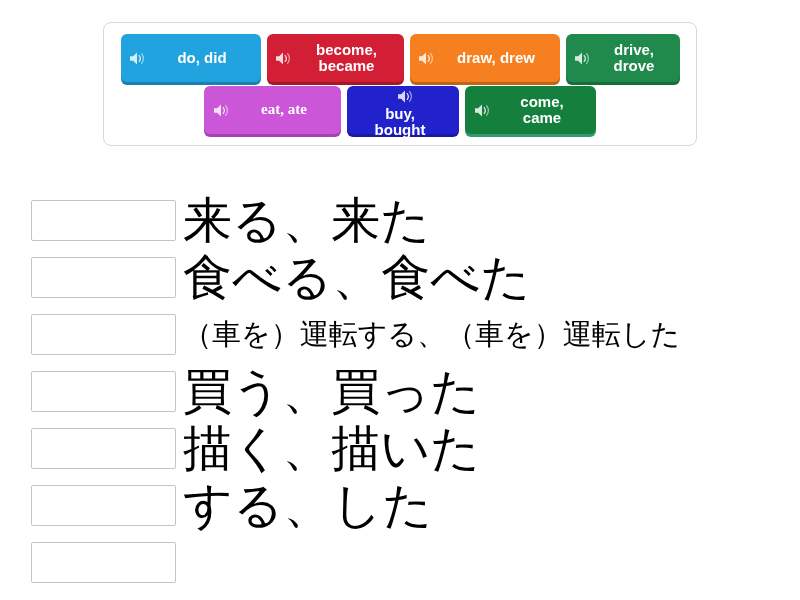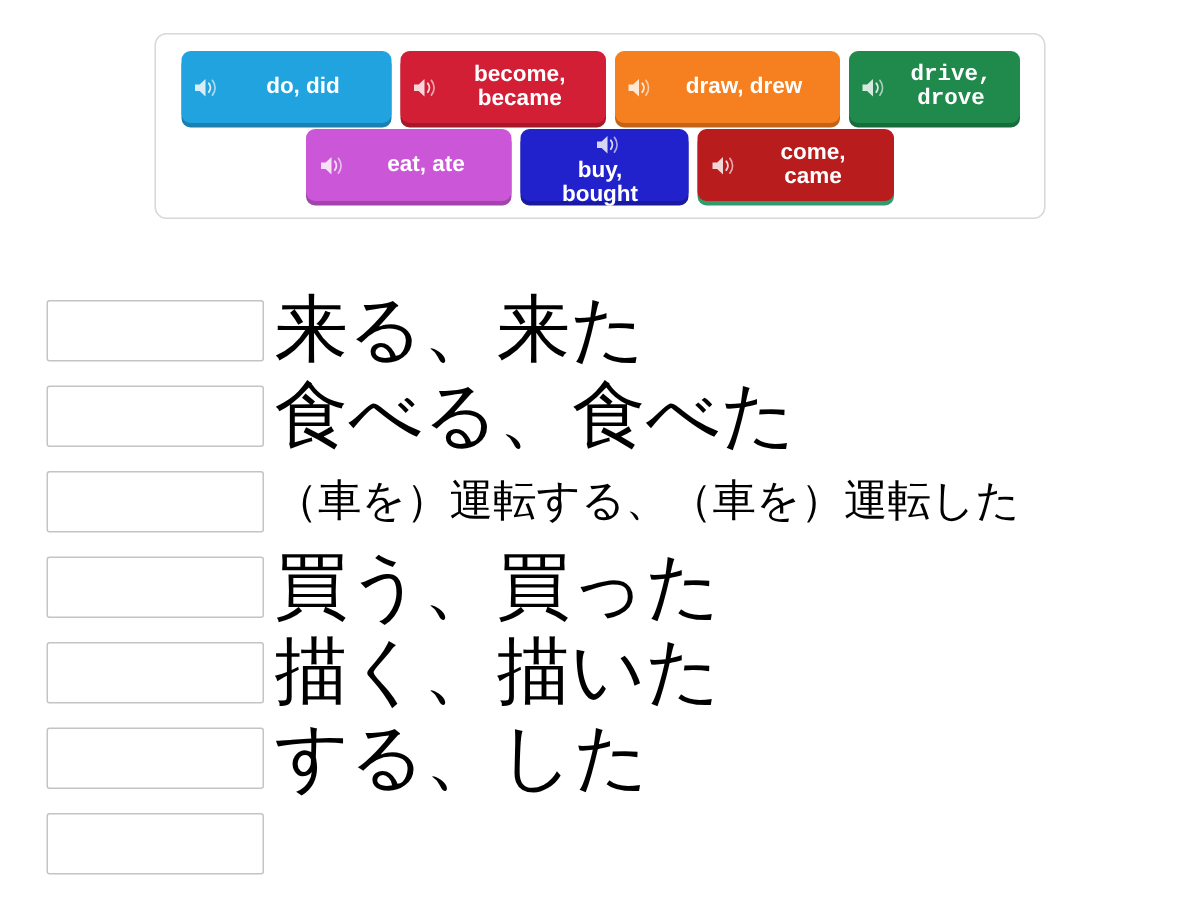--- a/index.html
+++ b/index.html
@@ -81,22 +81,22 @@
     flex: 1 1 auto;
     text-align: center;
     padding: 0 8px 0 2px;
     white-space: pre-line;
   }
 
   
   .tile-w1 { width: 140px; }  
   .tile-w2 { width: 137px; }  
   .tile-w3 { width: 150px; }  
-  .tile-w4 { width: 114px; font-family: Liberation Mono, monospace; }  
-  .tile-w5 { width: 137px; }  
+  .tile-w4 { width: 114px; }  
+  .tile-w5 { width: 137px; font-family: Liberation Serif, serif; }  
   .tile-w6 { width: 112px; }  
   .tile-w7 { width: 131px; }  
 
   
   .rows {
     position: absolute;
     left: 0;
     top: 160px;
     width: 800px;
     margin-top: 32px;
@@ -212,21 +212,21 @@
           <svg width="17" height="15" viewBox="0 0 17 15" aria-hidden="true">
             <path d="M1 5.3h3.1L8 1.6v11.8L4.1 9.7H1z" fill="#ffffff"></path>
             <path d="M10.2 4.6a4.6 4.6 0 0 1 0 5.8" stroke="#ffffff" stroke-width="1.3" fill="none" stroke-linecap="round"></path>
             <path d="M12.6 2.6a7.6 7.6 0 0 1 0 9.8" stroke="#ffffff" stroke-width="1.1" fill="none" stroke-linecap="round" opacity="0.75"></path>
           </svg>
         </span>
         <span class="tile-label">buy,
 bought</span>
       </div>
 
-      <div class="tile tile-w7" style="background: #b91c1c; box-shadow: rgb(47, 156, 112) 0px 3px 0px;">
+      <div class="tile tile-w7" style="background: #15803d; box-shadow: rgb(47, 156, 112) 0px 3px 0px;">
         <span class="spk">
           <svg width="17" height="15" viewBox="0 0 17 15" aria-hidden="true">
             <path d="M1 5.3h3.1L8 1.6v11.8L4.1 9.7H1z" fill="#ffffff"></path>
             <path d="M10.2 4.6a4.6 4.6 0 0 1 0 5.8" stroke="#ffffff" stroke-width="1.3" fill="none" stroke-linecap="round"></path>
             <path d="M12.6 2.6a7.6 7.6 0 0 1 0 9.8" stroke="#ffffff" stroke-width="1.1" fill="none" stroke-linecap="round" opacity="0.75"></path>
           </svg>
         </span>
         <span class="tile-label">come,
 came</span>
       </div>

